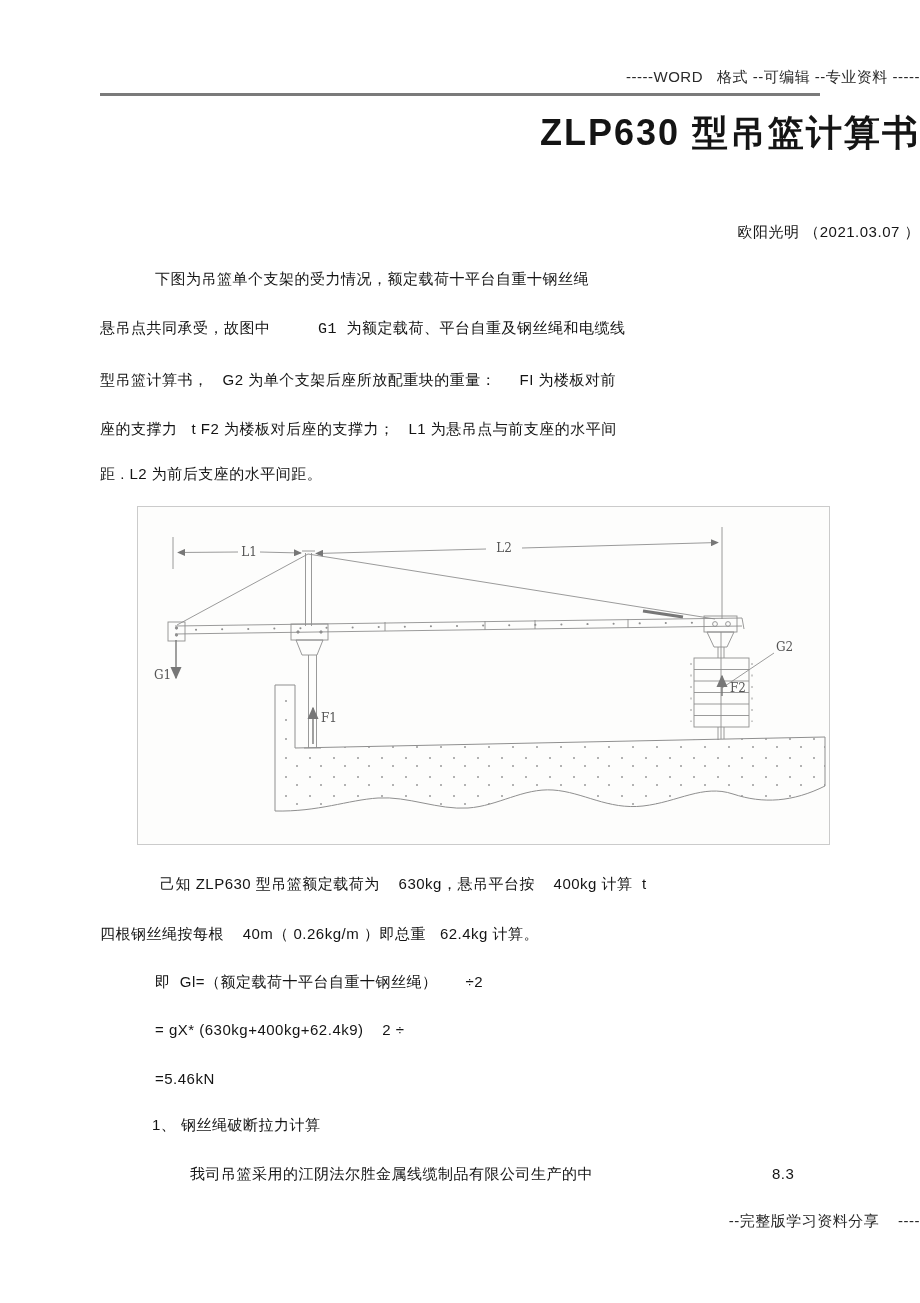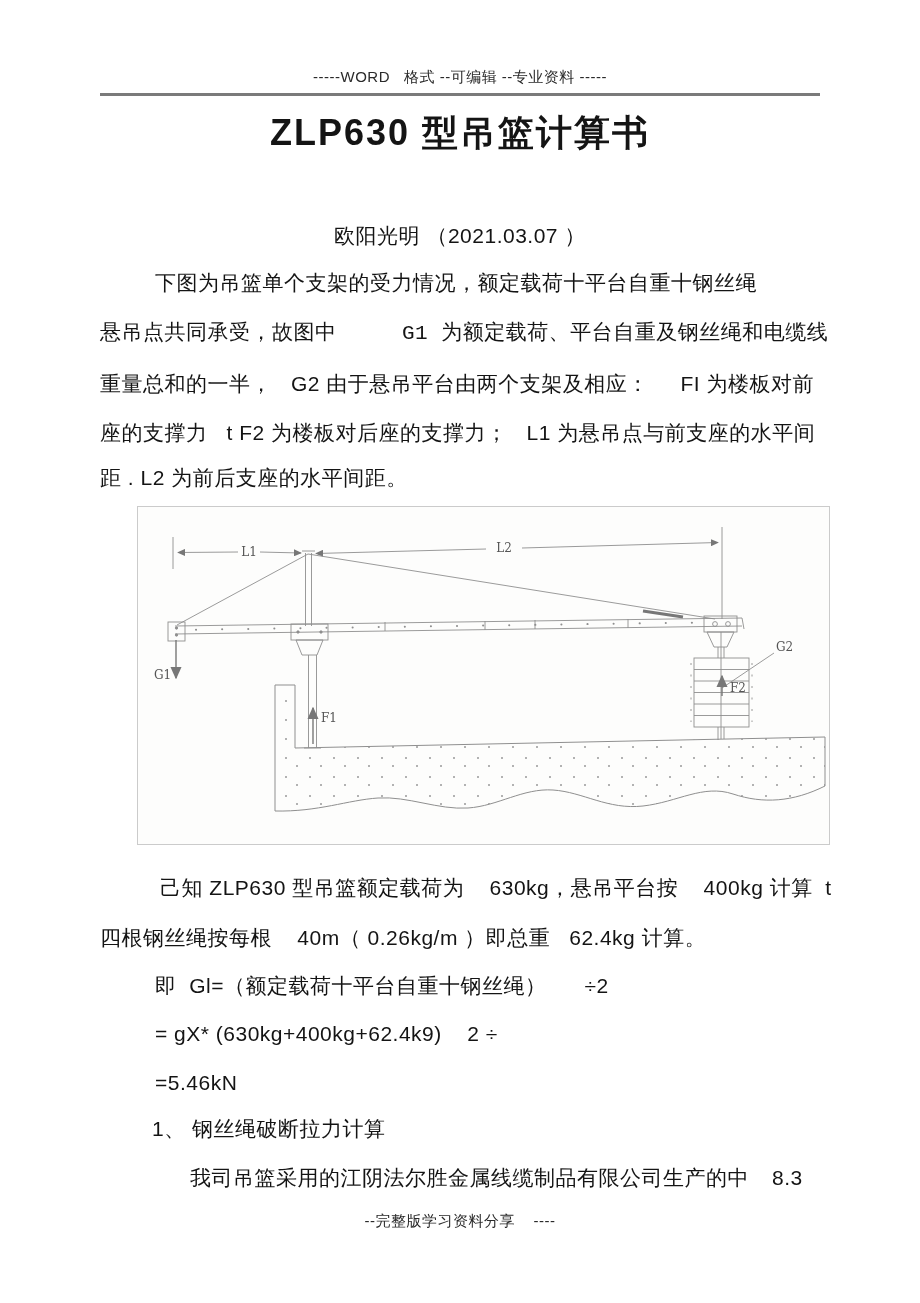--- a/index.html
+++ b/index.html
@@ -1,22 +1,22 @@
 <!DOCTYPE html>
 <html><head>
 <meta charset="utf-8">
 <style>
   html,body { margin:0; padding:0; }
   body {
     width:920px; height:1303px; position:relative; background:#ffffff;
     font-family:"Liberation Sans","DejaVu Sans",sans-serif; color:#141414;
     overflow:hidden;
   }
-  .line { position:absolute; font-size:21px; letter-spacing:0.5px; white-space:pre; line-height:1.1; }
-  .center { left:0; width:920px; text-align:center; }
+  .line { position:absolute; font-size:15px; letter-spacing:0.5px; white-space:pre; line-height:1.1; }
+  .center { left:0; width:920px; text-align:right; }
   .small { font-size:15px; letter-spacing:0.5px; color:#2a2a2a; }
   .title { font-size:36px; font-weight:bold; letter-spacing:2px; }
   .hr { position:absolute; left:100px; width:720px; height:3px; background:#7a7a7a; }
   .fig {
     position:absolute; left:113px; top:506px; width:691px; height:337px;
     border:1px solid #cbcbcb; background:#fdfdfc;margin-left:24px;
   }
   .fig svg { display:block; }
   .figtext { font-family:"DejaVu Serif","Liberation Serif",serif; font-size:12px; fill:#555; }
 </style>
@@ -24,21 +24,21 @@
 <body>
 
 <div class="line small center" style="top:69px;">-----WORD   格式 --可编辑 --专业资料 -----</div>
 <div class="hr" style="top:93px;"></div>
 
 <div class="line title center" style="top:113px;">ZLP630 型吊篮计算书</div>
 <div class="line center" style="top:224px;">欧阳光明 （2021.03.07 ）</div>
 
 <div class="line" style="left:155px; top:271px;">下图为吊篮单个支架的受力情况，额定载荷十平台自重十钢丝绳</div>
 <div class="line" style="left:100px; top:322px;font-family:Liberation Mono, monospace;">悬吊点共同承受，故图中     G1 为额定载荷、平台自重及钢丝绳和电缆线</div>
-<div class="line" style="left:100px; top:372px;">重量总和的一半，   G2 由于悬吊平台由两个支架及相应：     FI 为楼板对前</div>
+<div class="line" style="left:100px; top:372px;">型吊篮计算书，   G2 为单个支架后座所放配重块的重量：     FI 为楼板对前</div>
 <div class="line" style="left:100px; top:421px;">座的支撑力   t F2 为楼板对后座的支撑力；   L1 为悬吊点与前支座的水平间</div>
 <div class="line" style="left:100px; top:466px;">距 . L2 为前后支座的水平间距。</div>
 
 <div class="fig">
 <svg width="691" height="337" viewBox="0 0 691 337">
   <defs>
     <marker id="arr" markerWidth="9" markerHeight="8" refX="8" refY="4" orient="auto">
       <path d="M0,0 L9,4 L0,8 Z" fill="#777"></path>
     </marker>
     <pattern id="stip" width="24" height="19" patternUnits="userSpaceOnUse">

